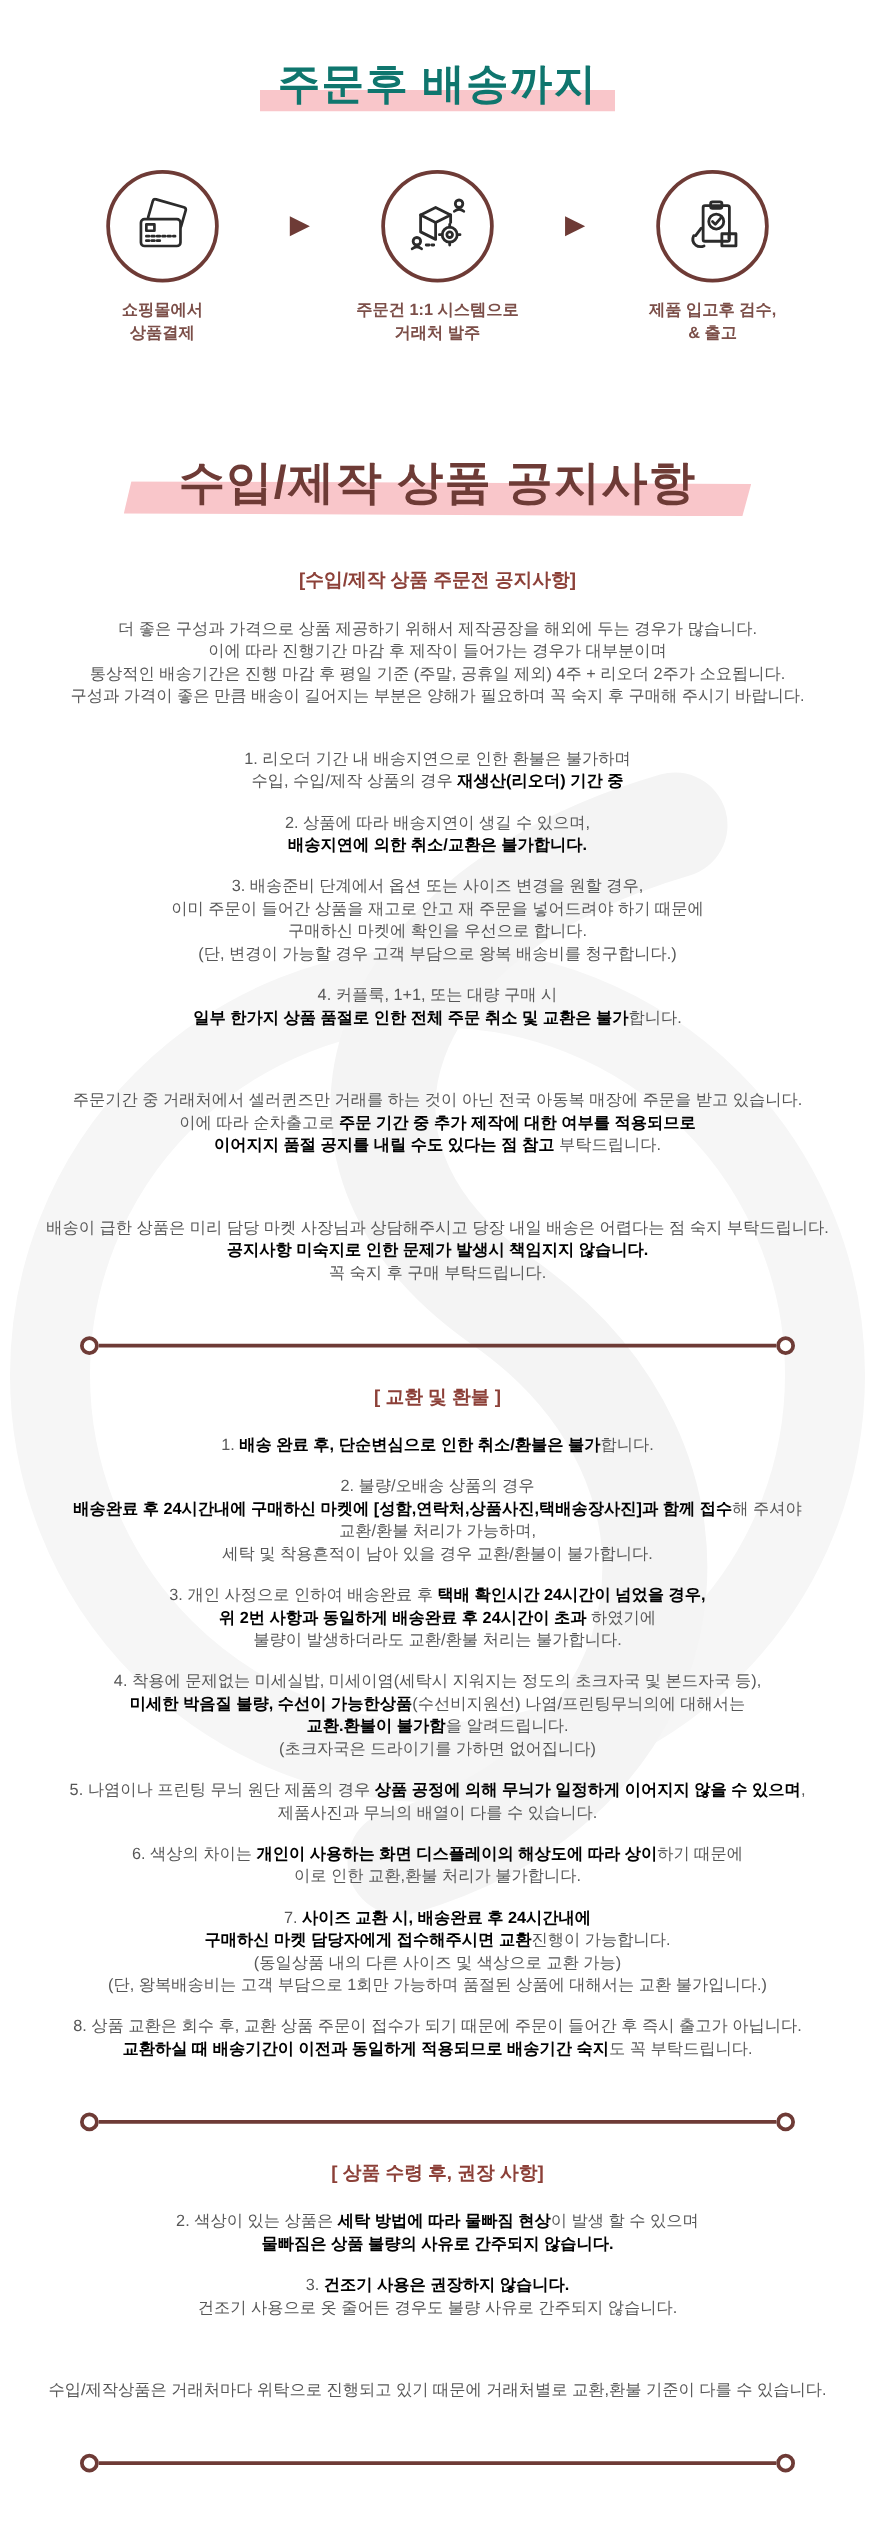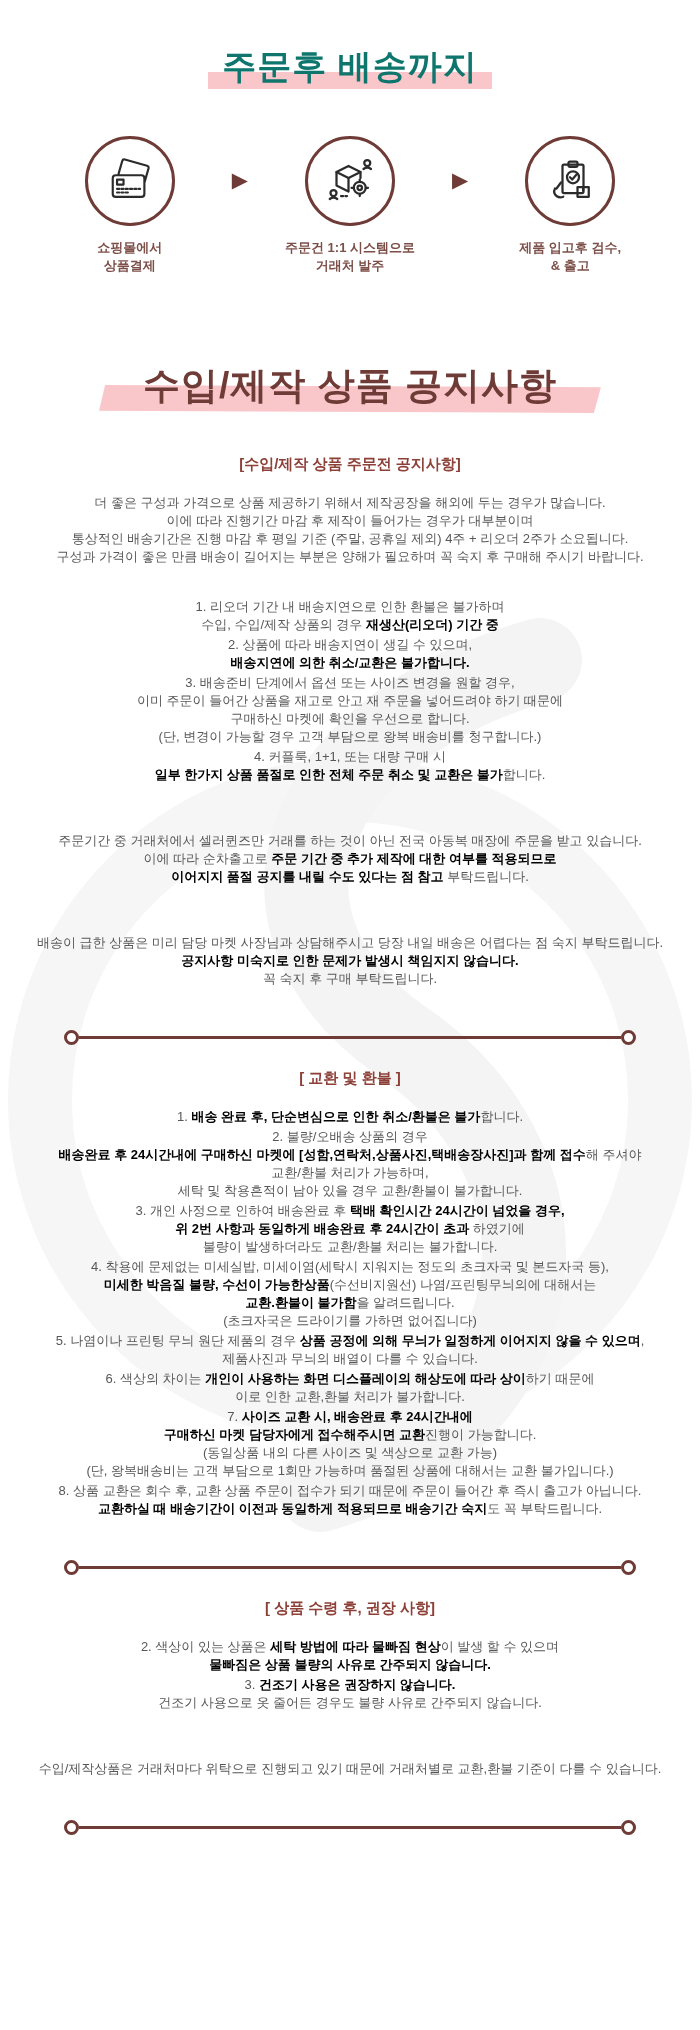--- a/index.html
+++ b/index.html
@@ -21,21 +21,21 @@
 
   
   .notice-title{margin:86px 0 0;text-align:center;font-size:37px;font-weight:800;letter-spacing:1px;color:#6e3b36;}
   .notice-title .tape{position:relative;display:inline-block;padding:0 6px;}
   .notice-title .tape::before{content:"";position:absolute;left:-38px;right:-38px;bottom:-2px;height:28px;background:#f9c6ca;z-index:-1;
     clip-path:polygon(1.2% 0,100% 8%,98.6% 100%,0 92%);}
 
   .sections{margin-top:44px;}
   .section-header{text-align:center;font-size:15px;font-weight:700;color:#8c4038;margin:0 0 20px;}
   .block{text-align:center;font-size:13px;color:#575757;line-height:18px;}
-  .block + .block{margin-top:2px;}
+  .block + .block{margin-top:15px;}
   .block.gap2{margin-top:32px;}
   .block.gap3{margin-top:48px;}
   .line{min-height:18px;}
   .red{color:#000000;font-weight:700;}
 
   .divider{width:572px;margin:42px auto 24px;display:flex;align-items:center;}
   .divider .ring{width:9px;height:9px;border:3px solid #6e3b36;border-radius:50%;background:#fff;flex:none;}
   .divider .bar{flex:1;height:3px;background:#6e3b36;}
 
   .icon-svg{stroke:#2b2b2b;fill:none;stroke-width:3;stroke-linecap:round;stroke-linejoin:round;}

